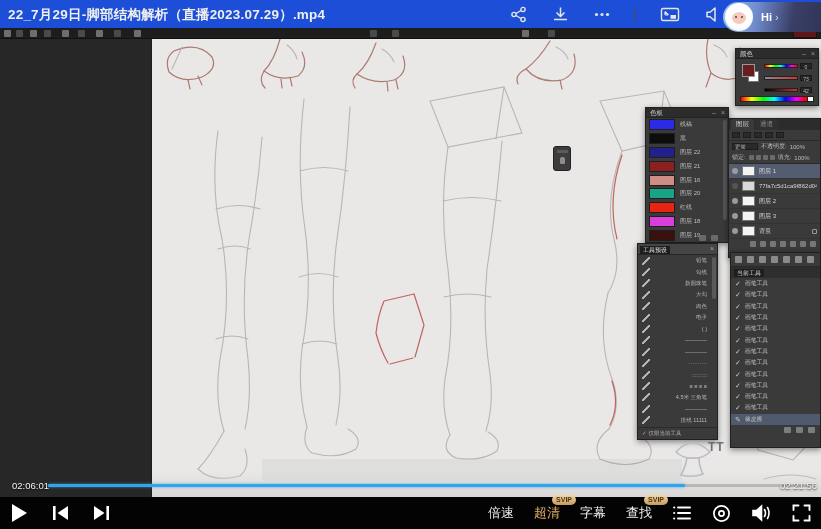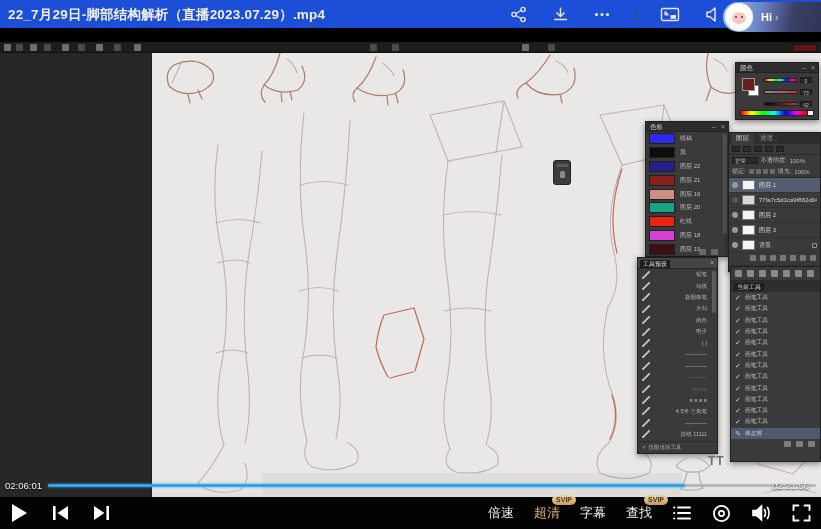--- a/index.html
+++ b/index.html
@@ -17,21 +17,21 @@
     background:linear-gradient(100deg,#9cc8ec 0%,#6d87c9 32%,#3a3f66 62%,#2d3053 100%);
     display:flex; align-items:center; }
   .avatar { position:relative; width:28px; height:28px; margin-left:2px; border-radius:50%; background:radial-gradient(circle at 50% 40%, #ffffff 55%, #e9eef8 100%); overflow:hidden; flex:0 0 auto; }
   .avatar .face { position:absolute; left:7px; top:9px; width:14px; height:12px; border-radius:50%; background:#f6c9c0; }
   .avatar .eye { position:absolute; top:13px; width:2px; height:2px; border-radius:50%; background:#5a3a33; }
   .avatar .eye.l { left:10px; } .avatar .eye.r { left:16px; }
   .hi-label { color:#fff; font-size:11px; font-weight:bold; margin-left:8px; }
   .hi-chev { color:#cfd4ee; font-size:11px; margin-left:3px; }
 
   
-  .video { position:absolute; left:0; top:42px; width:737px; height:469px; background:#0f172a; }
+  .video { position:absolute; left:0; top:28px; width:737px; height:469px; background:#0f172a; }
   .optbar { position:absolute; left:0; top:0; width:821px; height:11px; background:#1d1d1d; border-bottom:1px solid #111; }
   .optbar .chip { position:absolute; top:2px; width:7px; height:7px; background:#6e6e6e; border-radius:1px; }
   .optbar .chip.dim { background:#4a4a4a; }
   .optbar .red-swatch { position:absolute; right:4px; top:2px; width:24px; height:8px; background:#5e1717; border:1px solid #2a0d0d; }
   .leftdark { position:absolute; left:0; top:11px; width:152px; height:458px; background:#272727; border-right:1px solid #1c1c1c; }
   .canvas { position:absolute; left:152px; top:11px; width:669px; height:458px; background:#e9e8e6; }
   .canvas-shade { position:absolute; left:0; bottom:0; width:100%; height:26px; background:linear-gradient(#e9e8e600,#d8d7d5); }
   .mini-widget { position:absolute; left:401px; top:107px; width:18px; height:25px; background:#3c3c3c; border:1px solid #222; border-radius:3px; }
   .mini-widget .lamp { position:absolute; left:6px; top:10px; width:5px; height:7px; background:#8d8d8d; border-radius:2px 2px 1px 1px; }
   .mini-widget .bar { position:absolute; left:3px; top:3px; width:11px; height:3px; background:#5a5a5a; }
@@ -114,21 +114,21 @@
   .ptp-actions { display:flex; justify-content:flex-end; gap:5px; padding:2px 5px; }
   .ptp-actions i { width:7px; height:6px; background:#7d7d7d; display:block; border-radius:1px; }
 
   
   .stamp { position:absolute; left:672px; top:404px; z-index:14; }
   .tt-letters { position:absolute; left:708px; top:412px; z-index:14; font-size:12px; color:#6d6d78; font-weight:bold; letter-spacing:1px; }
 
   
   .progress-row { position:absolute; left:0; top:478px; width:821px; height:16px; z-index:30; }
   .ptime { position:absolute; top:2px; font-size:9.5px; color:#f2f2f2; text-shadow:0 1px 2px rgba(0,0,0,.8); }
-  .ptime.left { left:5px; } .ptime.right { right:12px; }
+  .ptime.left { left:12px; } .ptime.right { right:4px; }
   .ptrack { position:absolute; left:48px; top:6px; width:768px; height:3px; background:rgba(170,170,170,.75); border-radius:2px; }
   .pfill { height:3px; background:#35a3e8; border-radius:2px; box-shadow:0 0 3px rgba(53,163,232,.8); }
 
   
   .controlbar { position:absolute; left:0; top:497px; width:821px; height:32px; background:#030303; z-index:35; }
   .cb-left { position:absolute; left:10px; top:0; height:32px; display:flex; align-items:center; gap:24px; }
   .cb-right { position:absolute; right:10px; top:0; height:32px; display:flex; align-items:center; gap:20px; }
   .cb-label { font-size:13px; color:#f0f0f0; position:relative; cursor:default; white-space:nowrap; }
   .cb-label.gold { color:#e7b269;text-align:center; }
   .svip-badge { position:absolute; top:-9px; right:-16px; background:linear-gradient(#f2d7a6,#c89a59); color:#46331a; font-size:7px; font-weight:bold; padding:1px 4px 1.5px; border-radius:6px; line-height:7px; }

